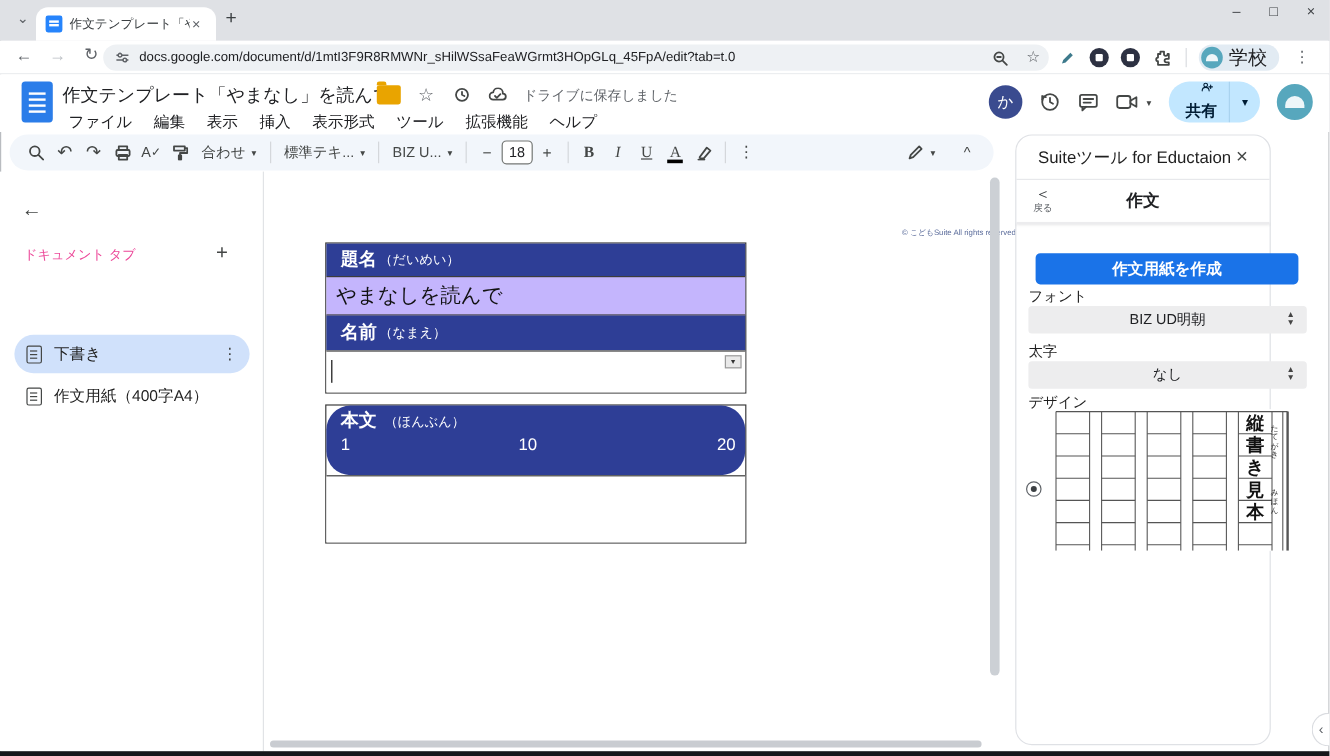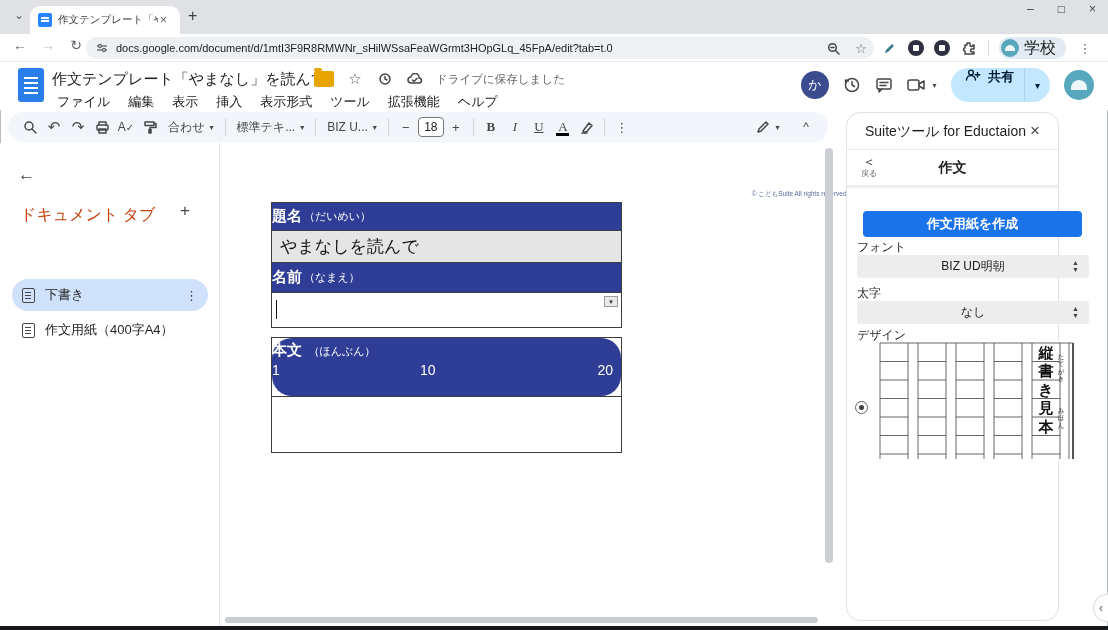--- a/index.html
+++ b/index.html
@@ -47,21 +47,21 @@
   #doc-title { position:absolute; left:52px; top:8px; font-size:15px; color:#202124; }
   #title-icons { position:absolute; left:314px; top:8px; display:flex; align-items:center; gap:12px; }
   #move-icon { width:20px; height:16px; background:#e9a400; border-radius:2px; position:relative; cursor:pointer; }
   #move-icon:before { content:""; position:absolute; left:0; top:-3px; width:8px; height:3px; background:#e9a400; border-radius:2px 2px 0 0; }
   #save-status { font-size:11.5px; color:#5f6368; }
   #menubar { position:absolute; left:50px; top:30px; display:flex; gap:4px; }
   .menu-item { font-size:13px; color:#202124; padding:1px 7px; border-radius:4px; cursor:pointer; }
   #header-right { position:absolute; right:14px; top:6px; display:flex; align-items:center; gap:14px; }
   #user-badge { width:28px; height:28px; border-radius:50%; background:#3a4b8f; color:#fff; font-size:13px; display:flex; align-items:center; justify-content:center; cursor:pointer; }
   #share-btn { display:flex; align-items:center; background:#c2e7ff; height:34px; border-radius:17px; overflow:hidden; cursor:pointer; }
-  #share-main { display:flex; align-items:flex-start; gap:7px; padding:0 10px 0 14px; height:100%; }
+  #share-main { display:flex; align-items:flex-end; gap:7px; padding:0 10px 0 14px; height:100%;flex-direction:column; }
   #share-label { font-size:13px; font-weight:bold; color:#001d35; }
   #share-drop { width:26px; height:100%; display:flex; align-items:center; justify-content:center; border-left:1px solid #a9d3ef; color:#001d35; font-size:10px; }
   .big-avatar { width:30px; height:30px; border-radius:50%; background:#57a7bd; position:relative; cursor:pointer; }
   .big-avatar:after { content:""; position:absolute; left:7px; top:10px; width:16px; height:10px; border-radius:8px 8px 0 0; background:#fff; opacity:.9; }
 
   
   #toolbar { position:absolute; left:8px; top:112px; width:820px; height:30px; background:#f2f6fb; border-radius:15px; display:flex; align-items:center; padding:0 10px; }
   .tb { color:#444746; font-size:13px; display:flex; align-items:center; justify-content:center; min-width:24px; height:24px; border-radius:4px; cursor:pointer; }
   .tb svg { display:block; }
   .tb-sep { width:1px; height:18px; background:#d4d7db; margin:0 5px; }
@@ -76,39 +76,39 @@
   #toolbar-right { position:absolute; right:290px; top:112px; height:30px; display:flex; align-items:center; gap:14px; }
 
   
   .ruler-line { position:absolute; top:151px; left:275px; width:343px; height:1px; background:#d9dce1; }
   .ind-marker { position:absolute; width:0; height:0; border-left:5px solid transparent; border-right:5px solid transparent; border-top:7px solid #4285f4; cursor:pointer; }
   .ind-bar { position:absolute; width:12px; height:3px; background:#4285f4; cursor:pointer; }
 
   
   #sidebar { position:absolute; left:0; top:143px; width:220px; height:483px; background:#fff; border-right:1px solid #e1e3e6; }
   #sb-back { position:absolute; left:18px; top:22px; font-size:17px; color:#444746; cursor:pointer; }
-  #sb-head { position:absolute; left:20px; top:62px; font-size:16px; color:#c2410c; }
+  #sb-head { position:absolute; left:20px; top:62px; font-size:11px; color:#ec4899; }
   #sb-add { position:absolute; left:180px; top:58px; font-size:17px; color:#444746; cursor:pointer; }
   .sb-item { position:absolute; left:12px; width:196px; height:32px; border-radius:16px; display:flex; align-items:center; padding:0 10px; cursor:pointer;margin-top:41px; }
   .sb-item.sel { background:#d0e1fb; }
   .doc-ic { width:13px; height:15px; border:1.4px solid #444746; border-radius:2px; position:relative; flex:0 0 13px; }
   .doc-ic:before { content:""; position:absolute; left:2px; top:3px; width:6px; height:1.4px; background:#444746; box-shadow:0 3px 0 #444746, 0 6px 0 #444746; }
   .sb-label { font-size:13px; color:#1f1f1f; margin-left:10px; white-space:nowrap; }
   .sb-more { margin-left:auto; color:#444746; font-size:13px; }
 
   
   #canvas { position:absolute; left:221px; top:143px; width:612px; height:483px; background:#fff; }
   #copyright { position:absolute; right:211px; top:190px; font-size:6.5px; color:#5a6b9a; letter-spacing:0; }
-  .blue-row { background:#2e3e96; color:#fff; padding-left:0; }
+  .blue-row { background:#2e3e96; color:#fff; padding-left:12px; }
   #tbl-top { position:absolute; left:271px; top:202px; width:351px; border:1px solid #3c3c3c; }
   #tbl-bottom { position:absolute; left:271px; top:337px; width:351px; border:1px solid #3c3c3c; }
   .hdr-big { font-size:15px; font-weight:bold; }
   .hdr-kana { font-size:11px; margin-left:2px; }
   #row-title-h { height:27px; display:flex; align-items:center; }
-  #row-title-v { height:33px; display:flex; align-items:center; font-size:17px; color:#111; padding-left:8px; background:#e5e5e5; border-top:1px solid #3c3c3c; border-bottom:1px solid #3c3c3c; }
+  #row-title-v { height:33px; display:flex; align-items:center; font-size:17px; color:#111; padding-left:8px; background:#c4b5fd; border-top:1px solid #3c3c3c; border-bottom:1px solid #3c3c3c; }
   #row-name-h { height:29px; display:flex; align-items:center; }
   #row-name-v { height:35px; background:#fff; border-top:1px solid #3c3c3c; position:relative; }
   #caret { position:absolute; left:4px; top:7px; width:1px; height:19px; background:#111; }
   #cell-dd { position:absolute; right:3px; top:3px; width:14px; height:11px; background:#e9e9e9; border:1px solid #9b9b9b; display:flex; align-items:center; justify-content:center; font-size:6px; color:#333; cursor:pointer; }
   #row-body-h { height:58px; padding-top:3px;border-radius:20px; }
   #body-nums { display:flex; font-size:14px; margin-top:2px; padding-right:8px; }
   #body-nums span:nth-child(1){ width:148px; }
   #body-nums span:nth-child(2){ flex:1; }
   #body-nums span:nth-child(3){ text-align:left; }
   #row-body-v { height:56px; background:#fff; border-top:1px solid #3c3c3c; }

